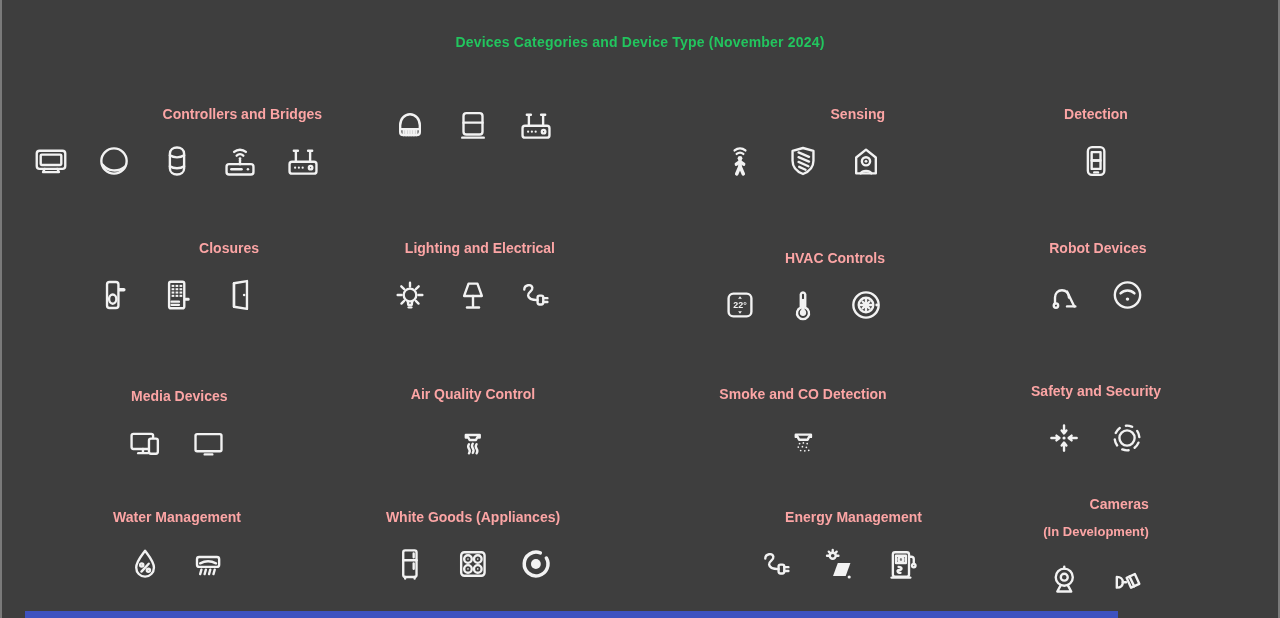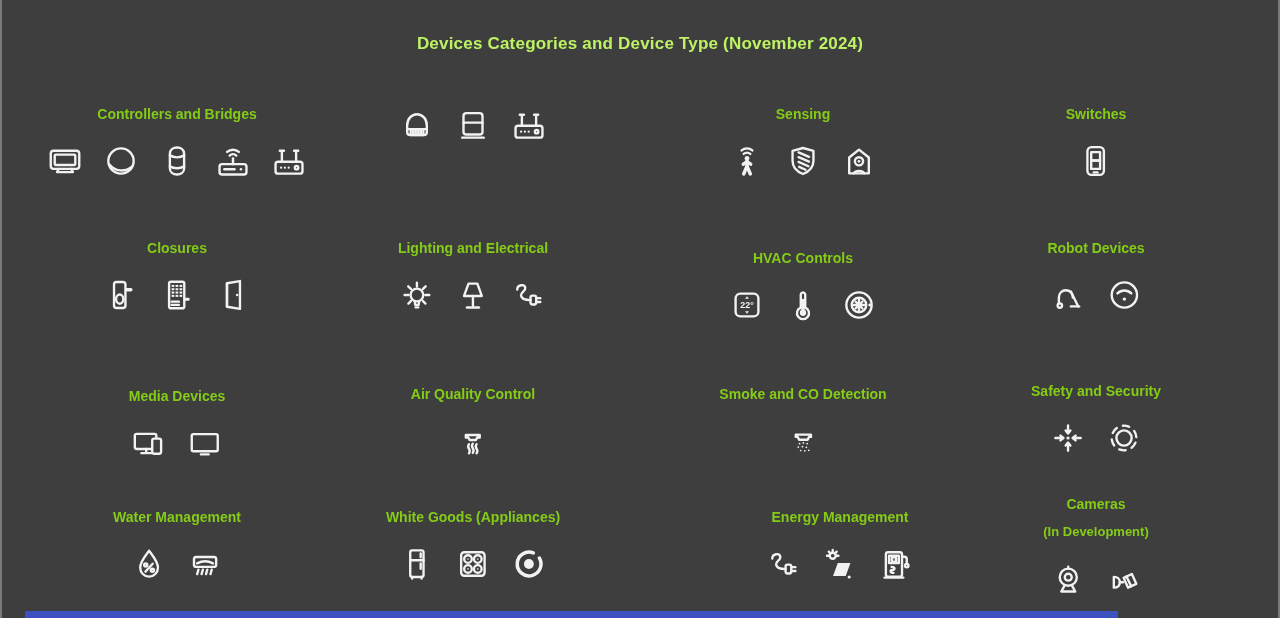--- a/index.html
+++ b/index.html
@@ -10,38 +10,38 @@
     position:relative;
     overflow:hidden;
   }
   .edge-l, .edge-r {
     position:absolute; top:0; bottom:0; width:2px;
     background:rgba(195,195,195,0.45);
   }
   .edge-l { left:0; } .edge-r { right:0; }
   .title {
     position:absolute; top:34px; left:0; width:100%;
-    text-align:center; color:#bef264;
-    font-size:17px; font-weight:bold; letter-spacing:0.2px;
+    text-align:center; color:#22c55e;
+    font-size:14px; font-weight:bold; letter-spacing:0.2px;
   }
   .cat {
     position:absolute; transform:translateX(-50%);
-    text-align:center; color:#84cc16;
+    text-align:right; color:#fca5a5;
   }
   .cat-label {
     font-size:14px; font-weight:bold; white-space:nowrap;
     margin-bottom:20px;
   }
   .cat-label.tight { margin-bottom:12px; }
   .cat-sub {
     font-size:13px; font-weight:bold; white-space:nowrap;
     margin-top:1px; margin-bottom:23px;
   }
   .icons {
-    display:flex; justify-content:center; align-items:center; gap:18px;
+    display:flex; justify-content:center; align-items:center; gap:25px;
   }
   .ic { width:38px; height:38px; display:block; }
   .ic * {
     stroke:#f2f2f2; stroke-width:1.5; fill:none;
     stroke-linecap:round; stroke-linejoin:round;
   }
   .ic .f { fill:#f2f2f2; stroke:none; }
   .ic .bg { fill:#3e3e3e; }
   .ic .thick { stroke-width:2.2; }
   .ic text {
@@ -142,21 +142,21 @@
     <svg class="ic" viewBox="0 0 24 24">
       <path d="M5.8 19.8 V9.8 L12 4.8 L18.2 9.8 V19.8 Z"></path>
       <circle cx="12" cy="12.2" r="2.6"></circle>
       <circle class="f" cx="12" cy="12.2" r="0.9"></circle>
       <path d="M8.6 19.8 C9.8 17.7 14.2 17.7 15.4 19.8"></path>
     </svg>
   </div>
 </div>
 
 <div class="cat" style="left:1096px; top:106px">
-  <div class="cat-label">Switches</div>
+  <div class="cat-label">Detection</div>
   <div class="icons">
     <svg class="ic" viewBox="0 0 24 24">
       <rect x="6.8" y="3.2" width="10.4" height="17.6" rx="2.6"></rect>
       <rect x="9.2" y="6.4" width="5.6" height="5.3"></rect>
       <rect x="9.2" y="11.7" width="5.6" height="5.3"></rect>
       <path d="M10.8 19.2 H13.2"></path>
     </svg>
   </div>
 </div>
 

